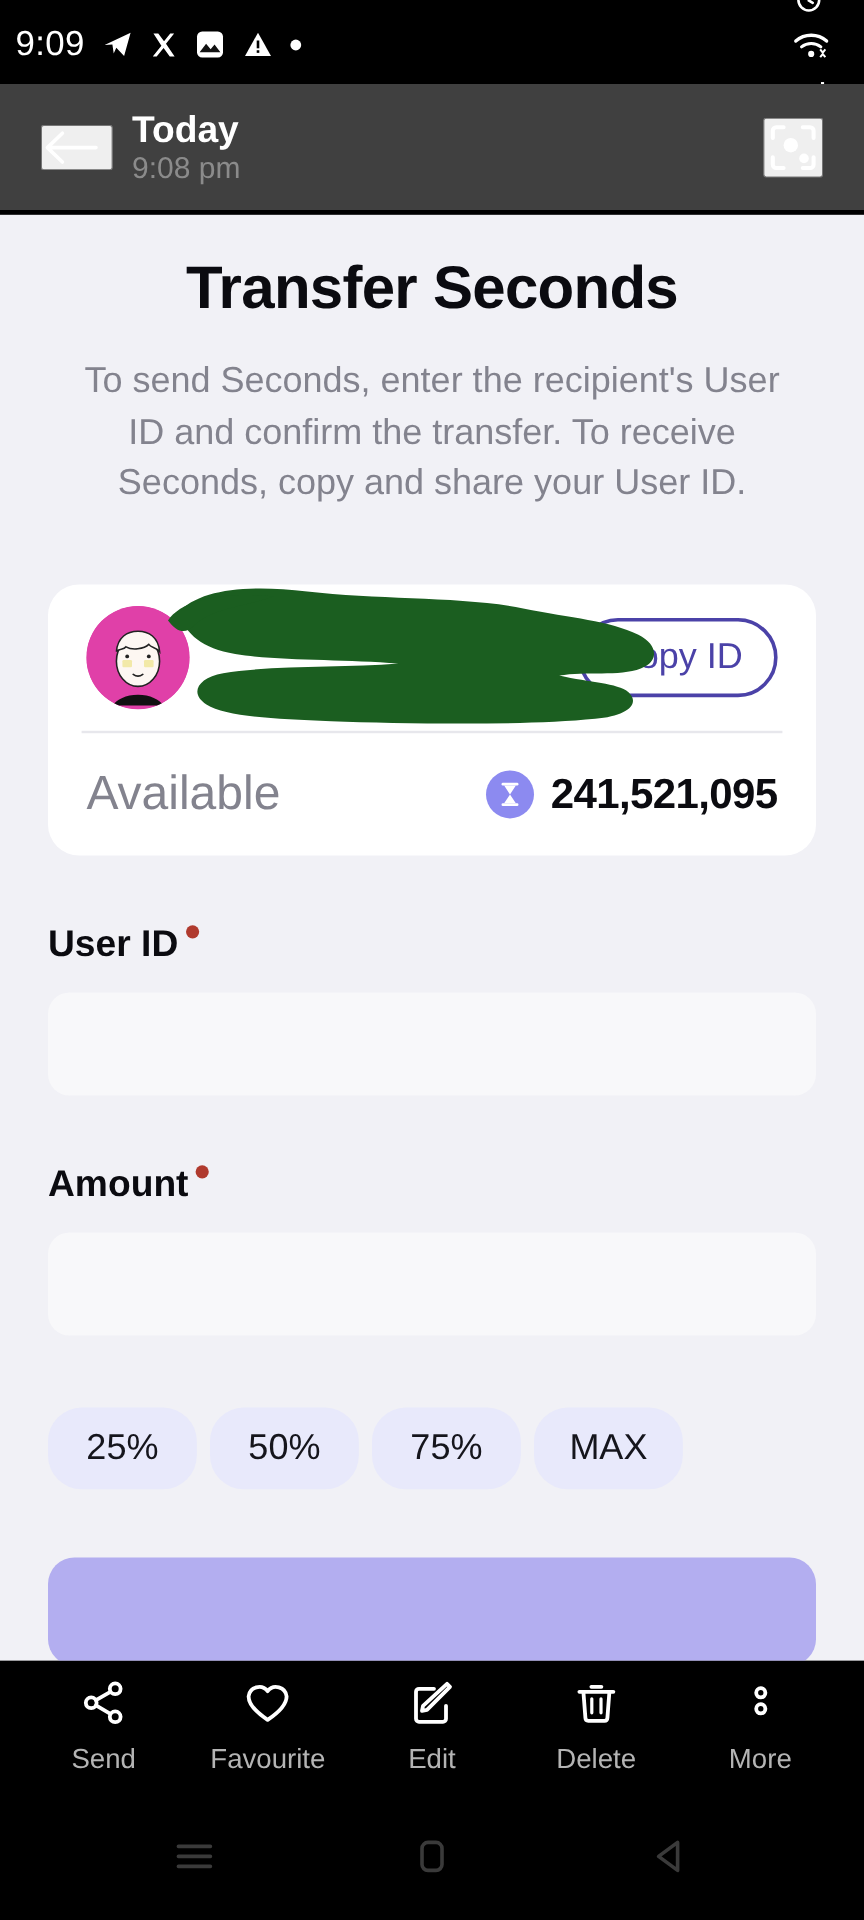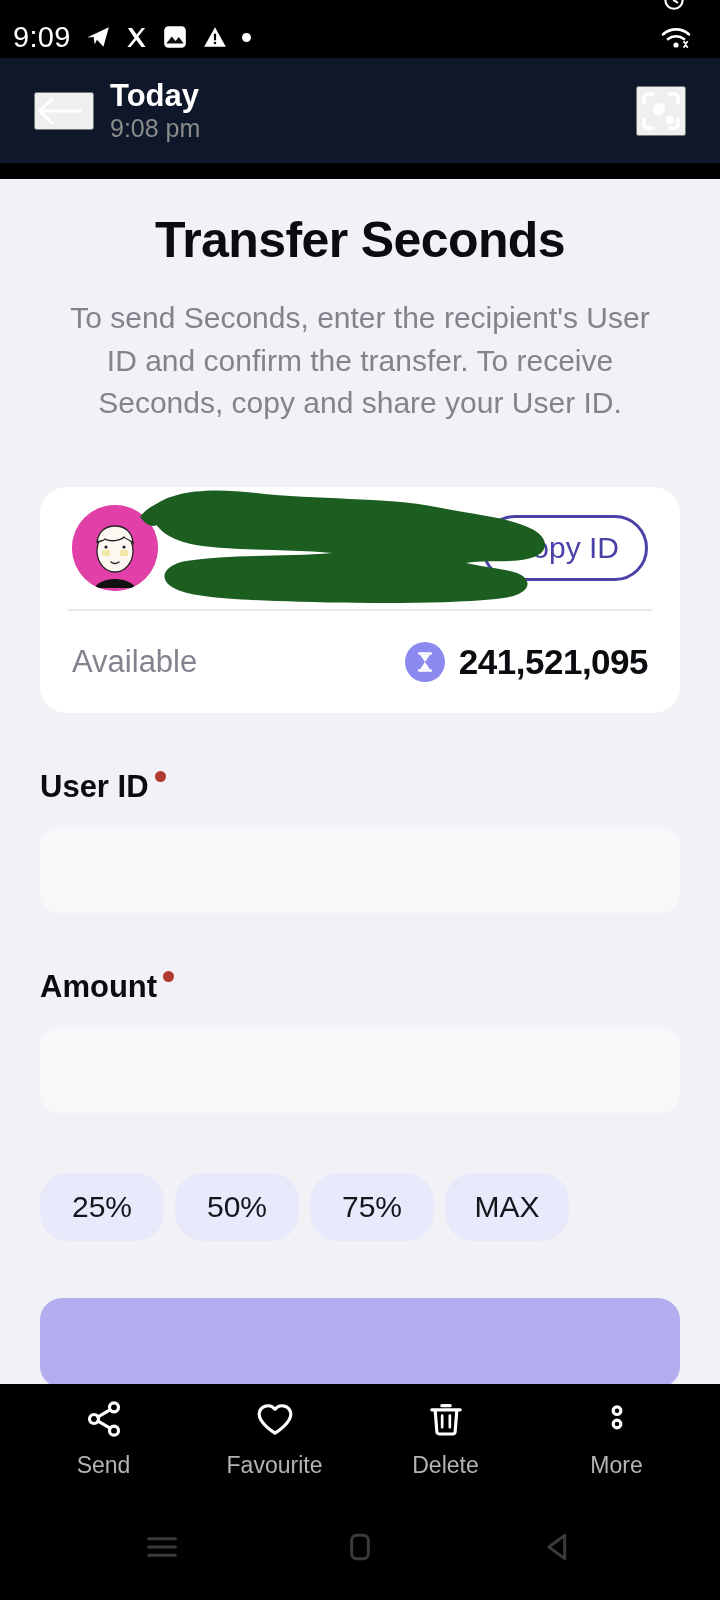--- a/index.html
+++ b/index.html
@@ -24,22 +24,22 @@
   .sb-dot { width:9px; height:9px; border-radius:50%; background:#fff; }
   .battery {
     border:2.5px solid #fff; border-radius:7px;
     width:46px; height:26px; display:flex; align-items:center;
     justify-content:center; font-size:17px; font-weight:700;
     color:#fff; letter-spacing:-.5px;
   }
 
   
   .appbar {
-    position:absolute; top:58px; left:0; width:720px; height:105px;
-    background:#0f172a; display:flex; align-items:center; padding:0 34px;
+    position:absolute; top:70px; left:0; width:720px; height:105px;
+    background:#404040; display:flex; align-items:center; padding:0 34px;
   }
   .back-btn { width:60px; display:flex; align-items:center; }
   .appbar-titles { margin-left:16px; display:flex; flex-direction:column; gap:2px; }
   .appbar-title { color:#fff; font-size:31px; font-weight:700; line-height:1.1; }
   .appbar-sub { color:#8b8b8b; font-size:25px; line-height:1.1; }
   .lens-btn { margin-left:auto; display:flex; align-items:center; }
 
   
   .content {
     position:absolute; top:179px; left:0; width:720px; height:1205px;
@@ -71,21 +71,21 @@
   .copy-btn {
     margin-left:auto; flex:0 0 auto;
     border:3px solid #4B42A8; color:#4B42A8;
     border-radius:40px; padding:13px 26px;
     font-size:30px; background:transparent; font-weight:500;
   }
   .card-divider { height:2px; background:#E7E7EC; margin:0 -4px; }
   .card-bottom {
     display:flex; align-items:center; height:102px;
   }
-  .avail-label { font-size:31px; color:#83838e; }
+  .avail-label { font-size:40px; color:#83838e; }
   .balance-wrap { margin-left:auto; display:flex; align-items:center; gap:14px; }
   .coin {
     width:40px; height:40px; border-radius:50%; background:#8C8AF0;
     display:flex; align-items:center; justify-content:center;
   }
   .balance { font-size:35px; font-weight:700; color:#0b0b10; letter-spacing:-.5px; }
 
   
   .redaction {
     position:absolute; pointer-events:none;
@@ -331,20 +331,29 @@
 
     <button class="action">
       <span>
         <svg width="40" height="40" viewBox="0 0 24 24">
           <path d="M12 20.5C5 15.8 2.5 12.3 2.5 8.8A5.3 5.3 0 0112 6.2a5.3 5.3 0 019.5 2.6c0 3.5-2.5 7-9.5 11.7z" fill="none" stroke="#fff" stroke-width="1.9" stroke-linejoin="round"></path>
         </svg>
       </span>
       <span class="action-label">Favourite</span>
     </button>
 
+    <button class="action">
+      <span>
+        <svg width="40" height="40" viewBox="0 0 24 24">
+          <path d="M19 13.5V20a1.5 1.5 0 01-1.5 1.5h-12A1.5 1.5 0 014 20V6.5A1.5 1.5 0 015.5 5H13" fill="none" stroke="#fff" stroke-width="1.9" stroke-linecap="round"></path>
+          <path d="M19.5 2.5L21 4 9.5 15.5 7 16l.5-2.5z" fill="none" stroke="#fff" stroke-width="1.9" stroke-linejoin="round"></path>
+        </svg>
+      </span>
+      <span class="action-label">Edit</span>
+    </button>
 
     <button class="action">
       <span>
         <svg width="40" height="40" viewBox="0 0 24 24">
           <path d="M3.5 6.5h17" stroke="#fff" stroke-width="1.9" stroke-linecap="round"></path>
           <path d="M9.5 4h5" stroke="#fff" stroke-width="1.9" stroke-linecap="round"></path>
           <path d="M5.5 6.5l1 13A1.6 1.6 0 008 21h8a1.6 1.6 0 001.5-1.5l1-13" fill="none" stroke="#fff" stroke-width="1.9" stroke-linejoin="round"></path>
           <path d="M9.7 10v7M14.3 10v7" stroke="#fff" stroke-width="1.6" stroke-linecap="round"></path>
         </svg>
       </span>

